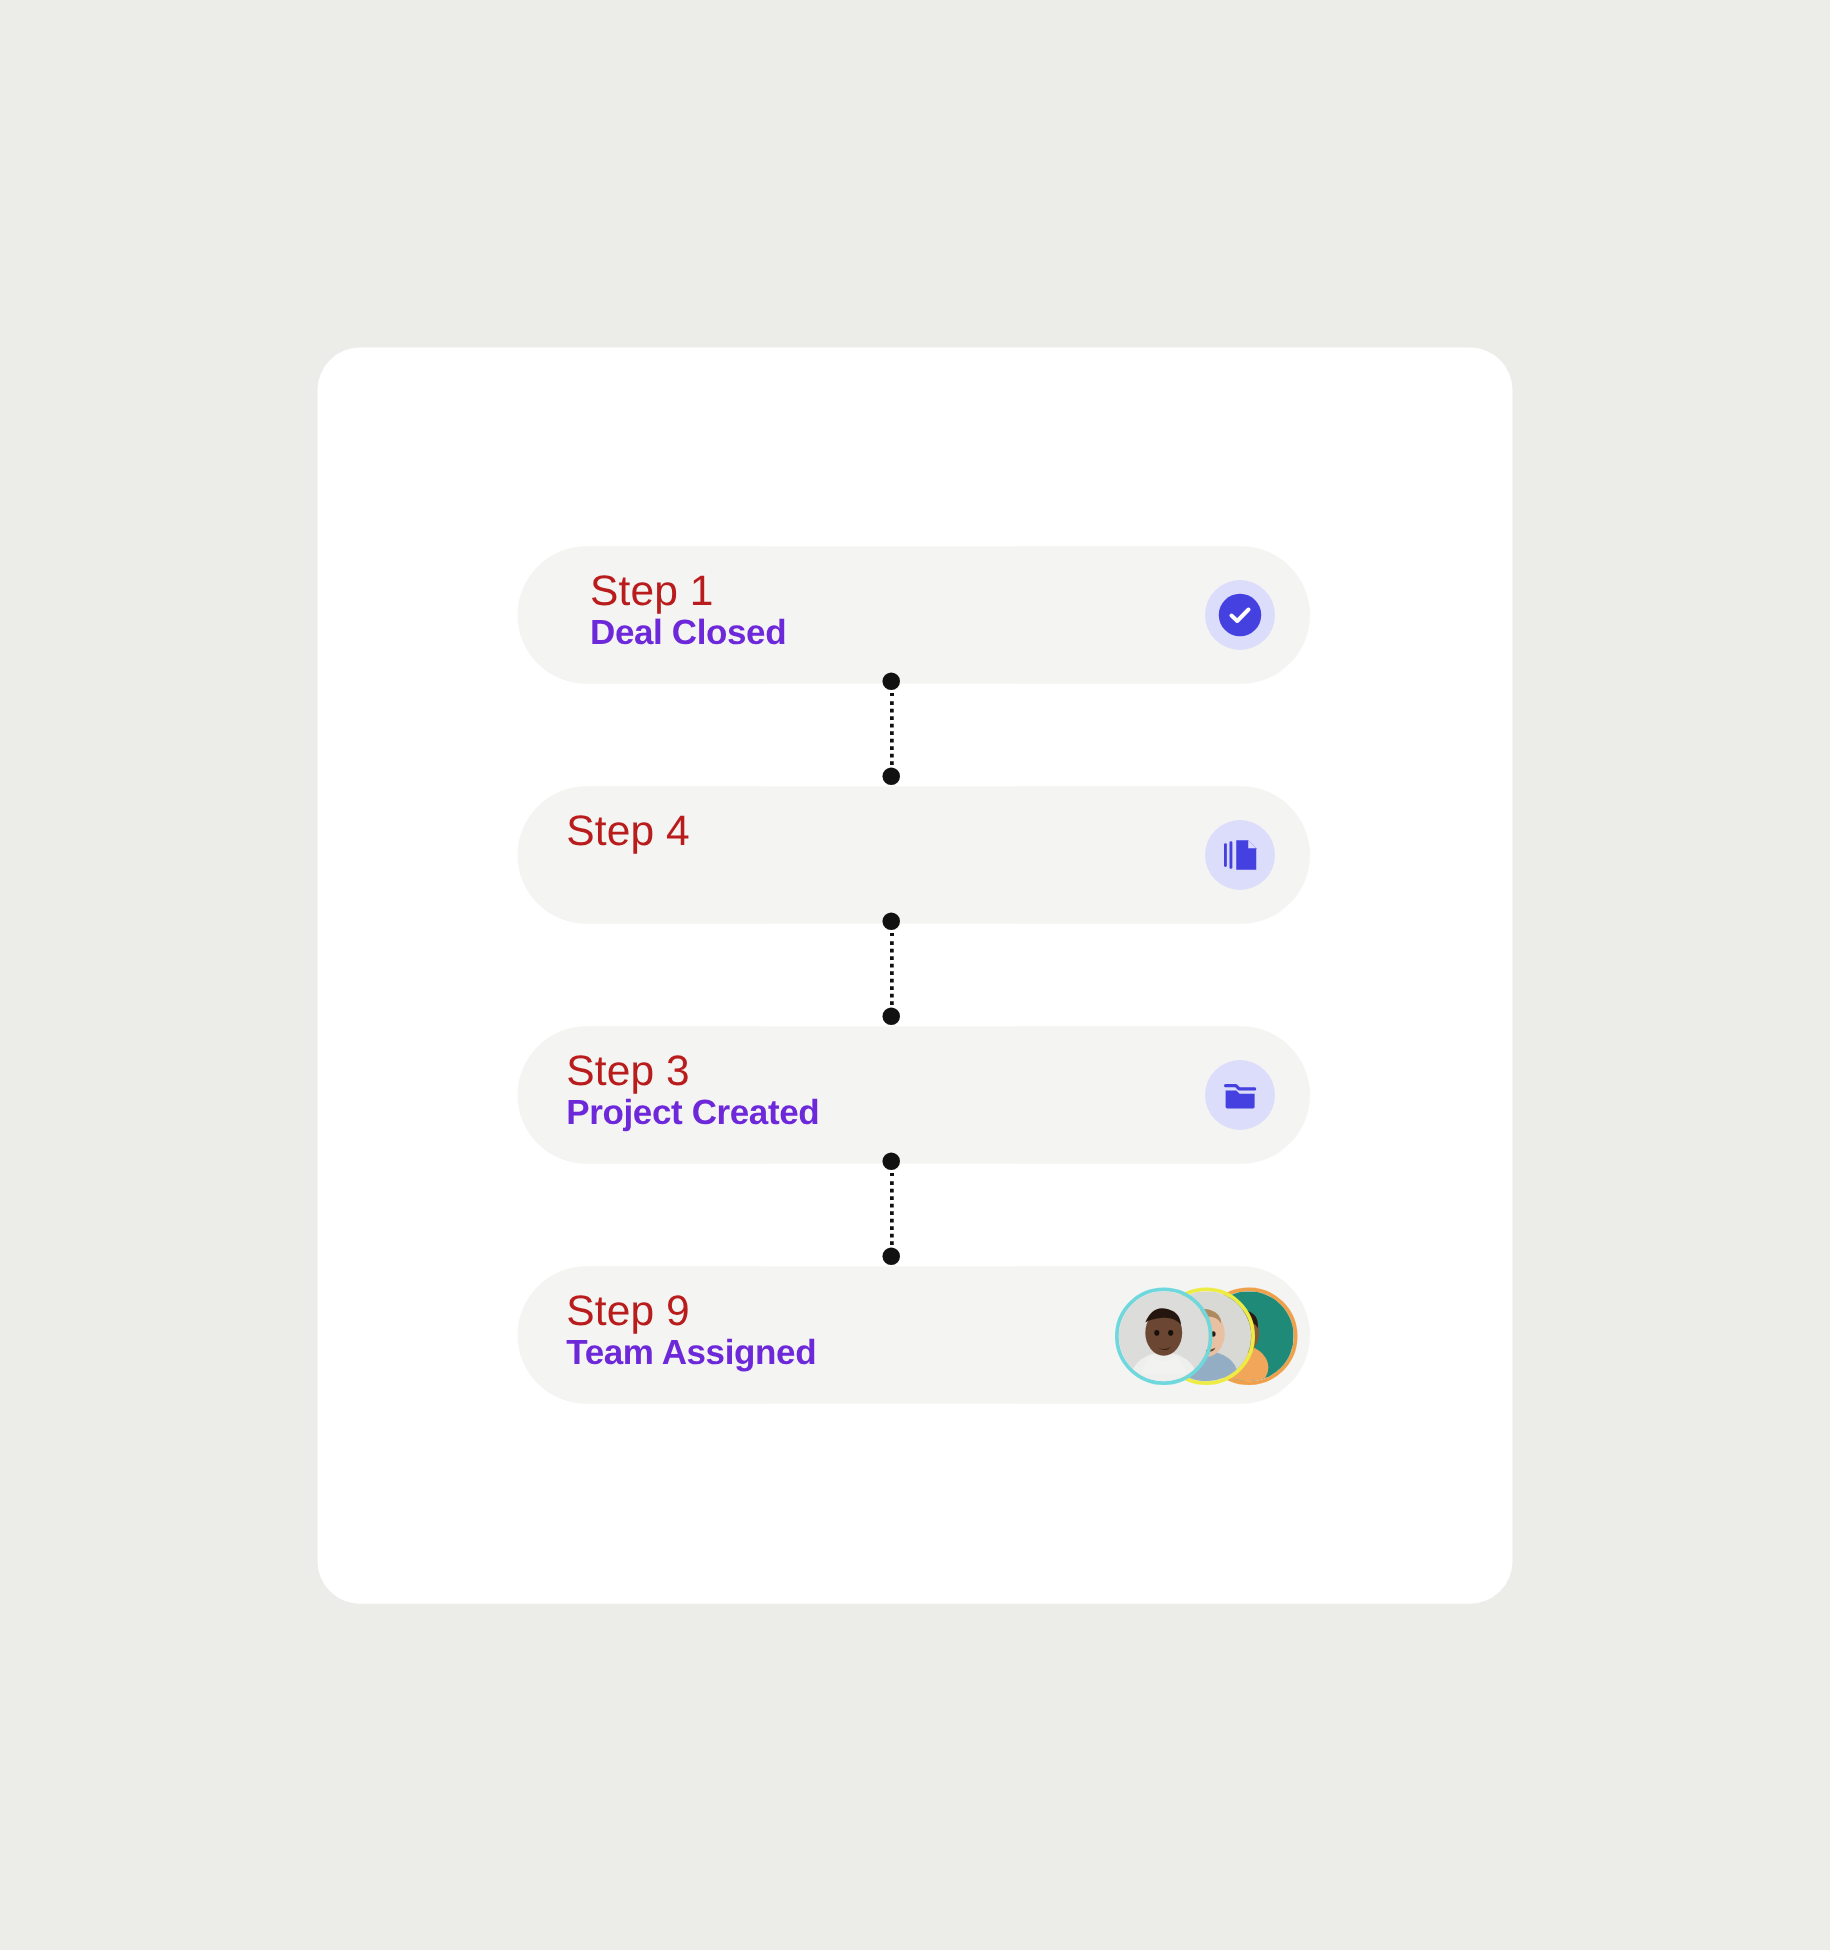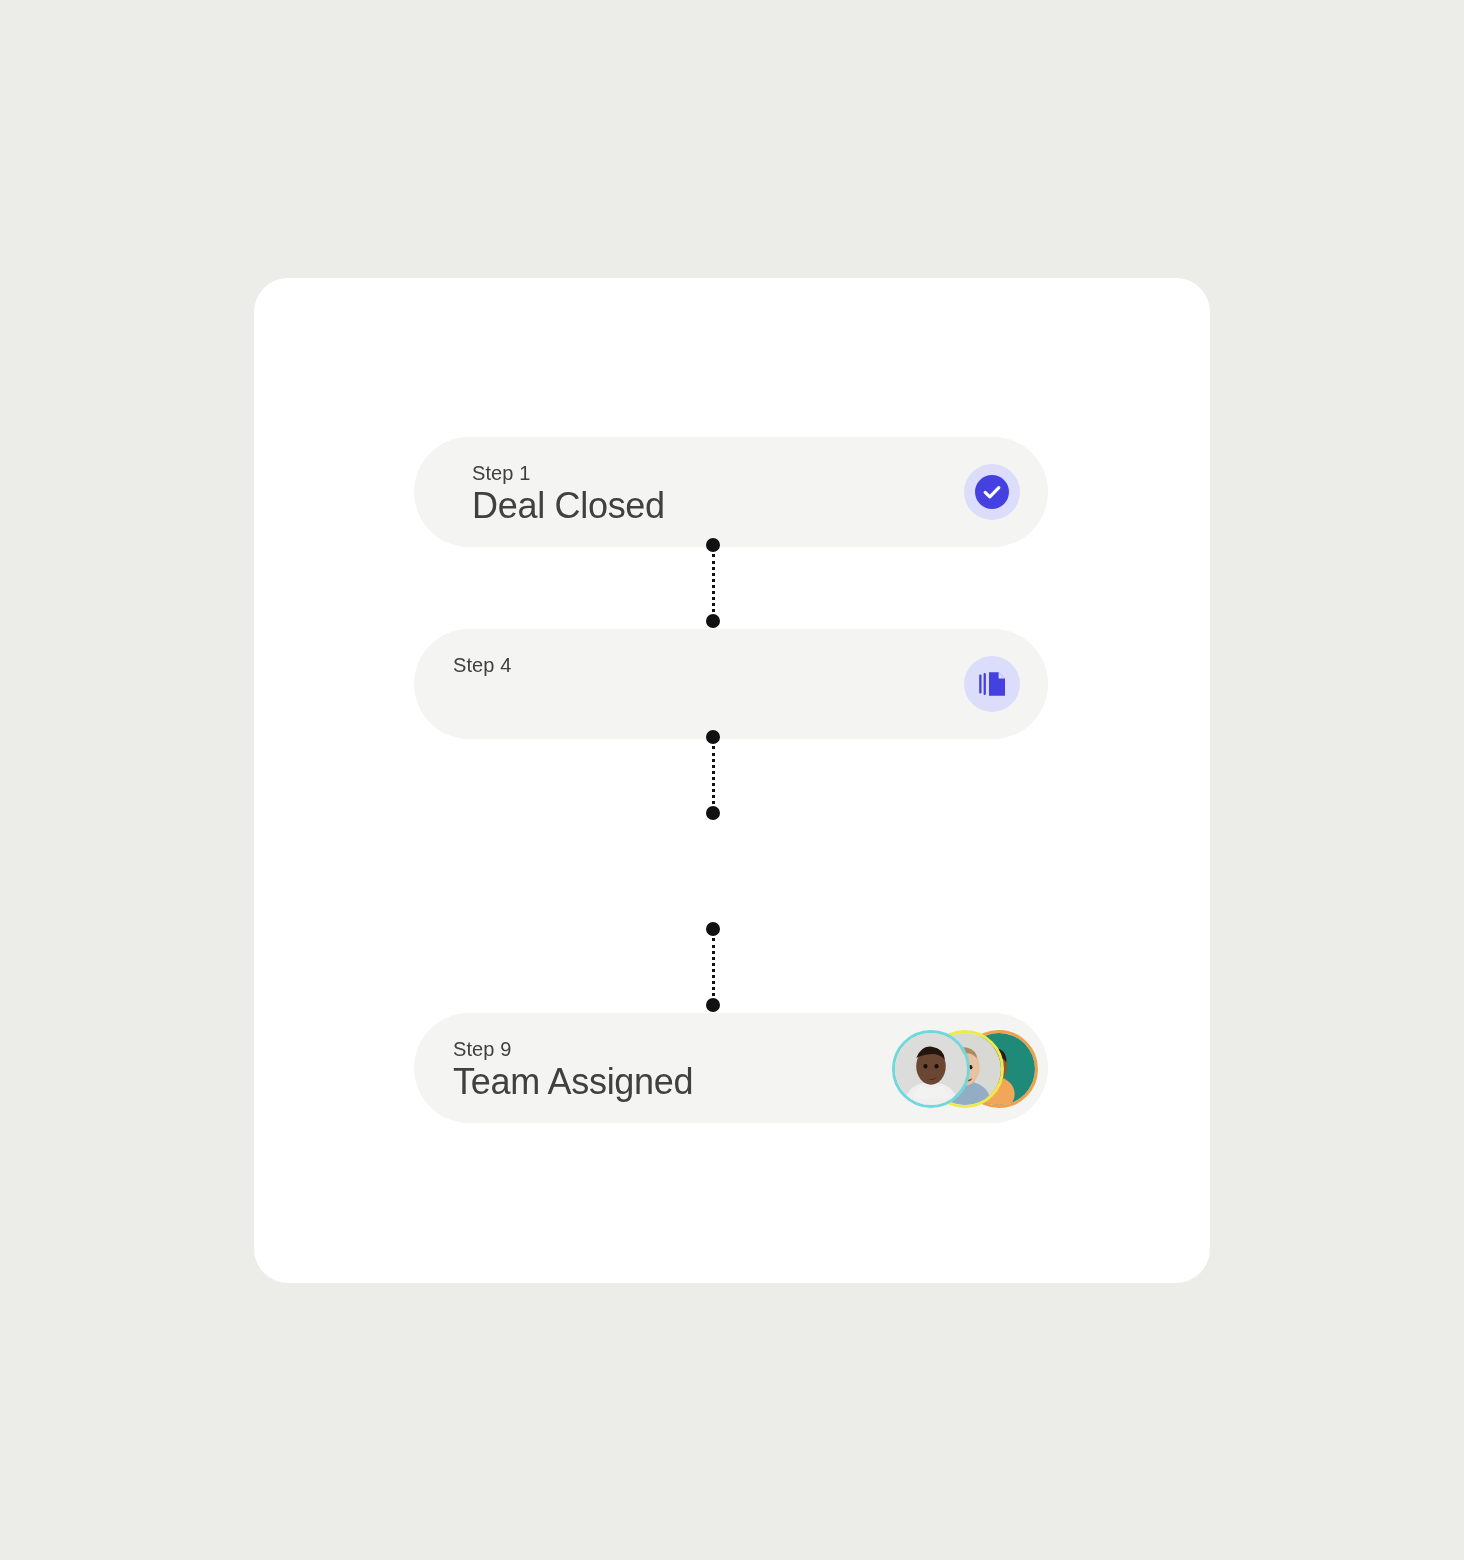--- a/index.html
+++ b/index.html
@@ -52,32 +52,32 @@
     position: absolute;
     left: 39px;
     top: 21px;
     display: flex;
     flex-direction: column;
     gap: 1px;
   }
   .step-row.s1 .step-text { left: 58px; }
 
   .step-kicker {
-    font-size: 20px;
+    font-size: 34px;
     line-height: 30px;
-    color: #404040;
+    color: #b91c1c;
     font-weight: 400;
     letter-spacing: 0.1px;
     white-space: nowrap;
   }
   .step-title {
-    font-size: 36px;
+    font-size: 28px;
     line-height: 34px;
-    color: #404040;
-    font-weight: 400;
+    color: #6d28d9;
+    font-weight: 700;
     letter-spacing: -0.3px;
     white-space: nowrap;
   }
 
   
   .badge {
     position: absolute;
     right: 28px;
     top: 27px;
     width: 56px;
@@ -184,20 +184,34 @@
           </span>
         </div>
       </div>
 
       <div class="connector c2">
         <span class="conn-dot"></span>
         <span class="conn-line"></span>
         <span class="conn-dot"></span>
       </div>
 
+      <div class="step-row s3">
+        <div class="step-text">
+          <span class="step-kicker">Step 3</span>
+          <span class="step-title">Project Created</span>
+        </div>
+        <div class="badge">
+          <span>
+            <svg width="34" height="34" viewBox="0 0 34 34">
+              <path d="M5.5 9.5 h8.2 l2.6 2.6 h12.4" fill="none" stroke="#4540e0" stroke-width="2.6" stroke-linecap="round" stroke-linejoin="round"></path>
+              <path d="M5.5 13.4 h8.6 l2.6 2.6 H28.7 V26.4 a1.3 1.3 0 0 1 -1.3 1.3 H6.8 a1.3 1.3 0 0 1 -1.3 -1.3 Z" fill="#4540e0"></path>
+            </svg>
+          </span>
+        </div>
+      </div>
 
       <div class="connector c3">
         <span class="conn-dot"></span>
         <span class="conn-line"></span>
         <span class="conn-dot"></span>
       </div>
 
       <div class="step-row s4">
         <div class="step-text">
           <span class="step-kicker">Step 9</span>

